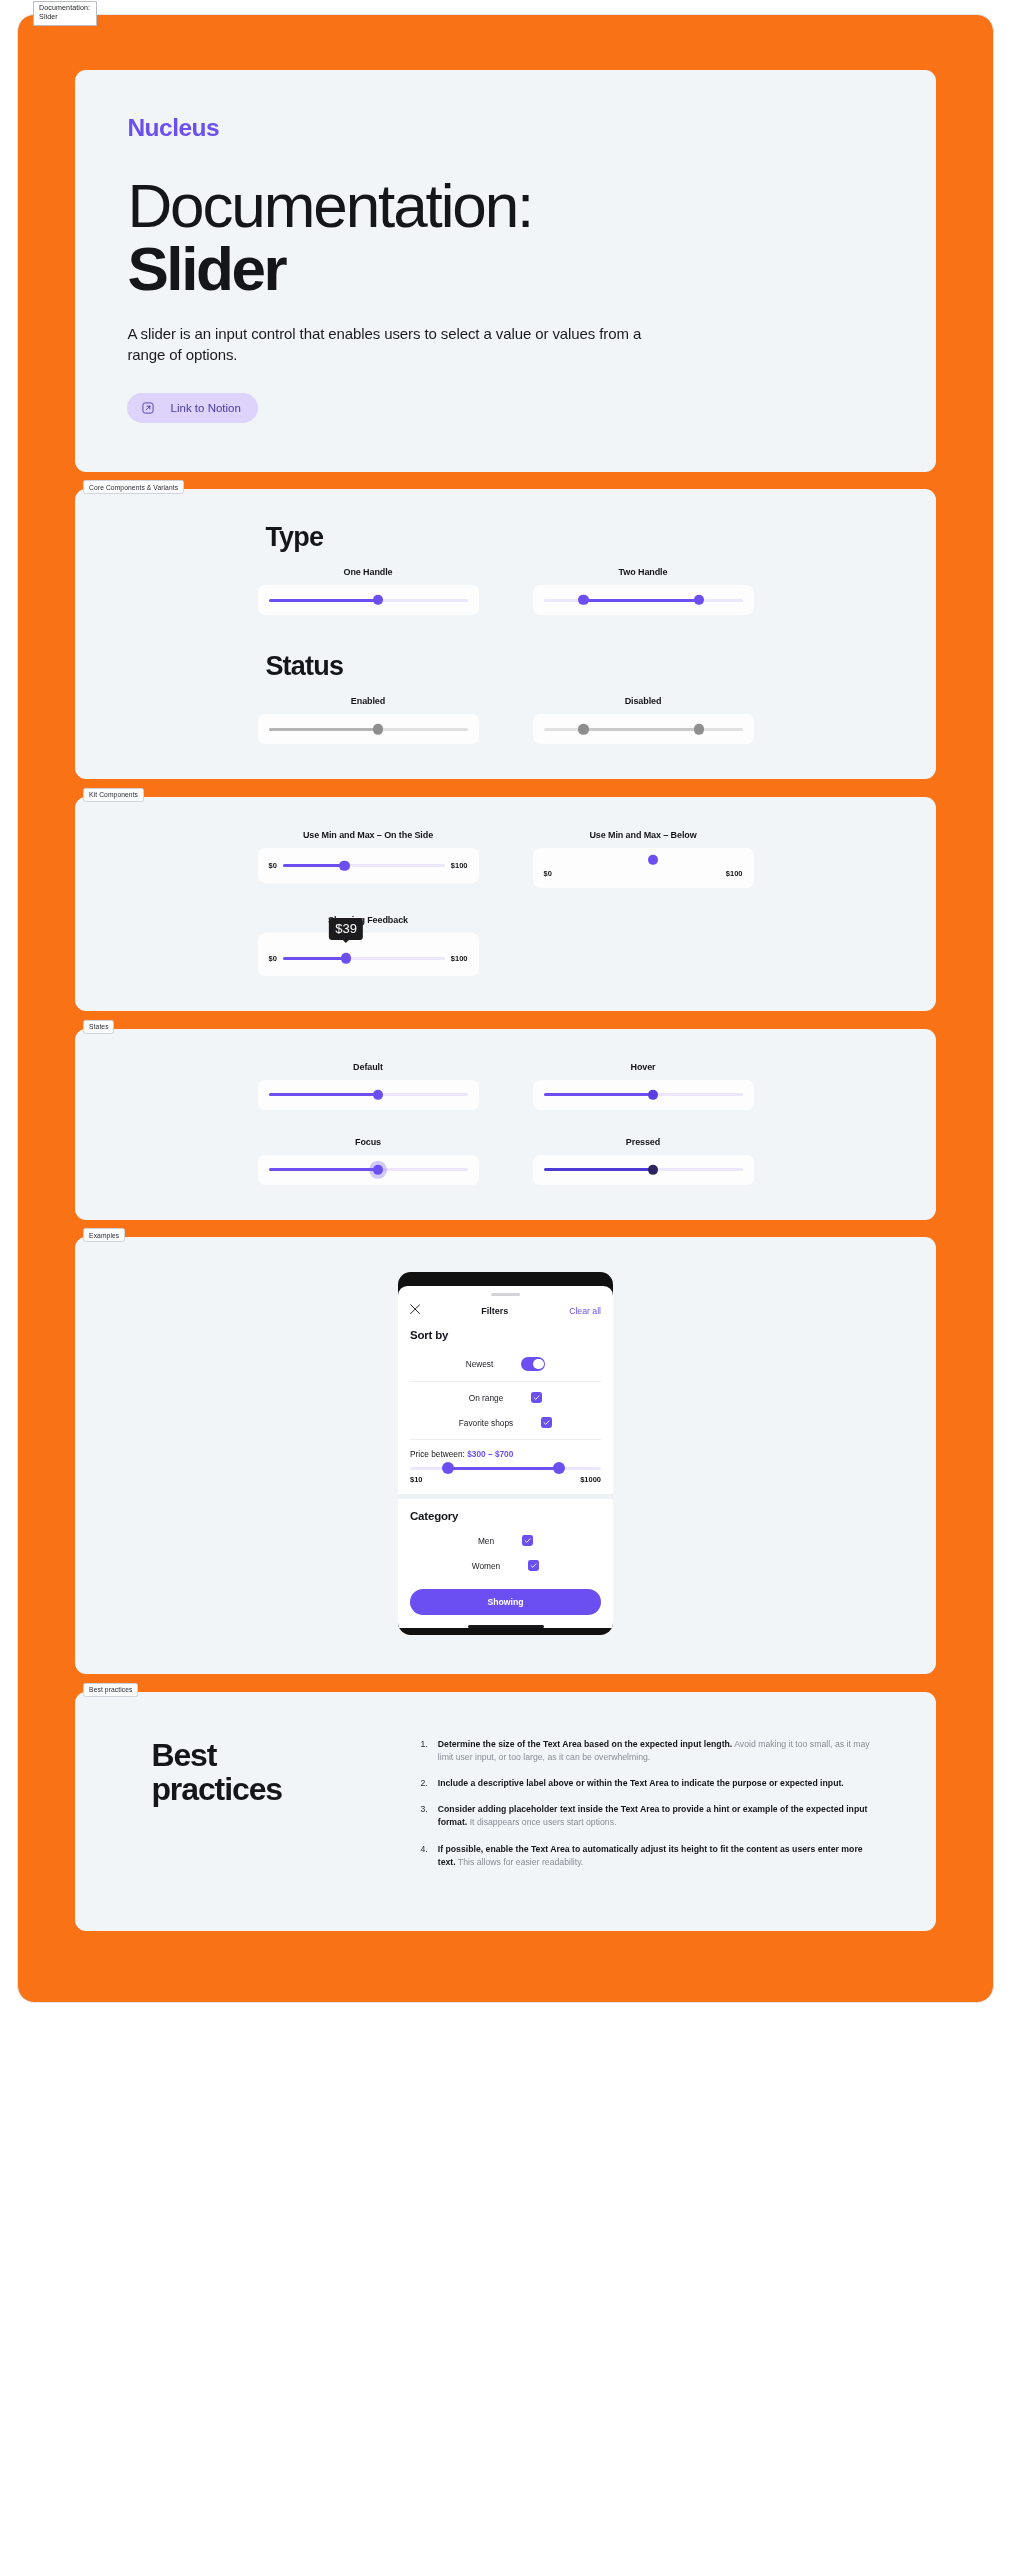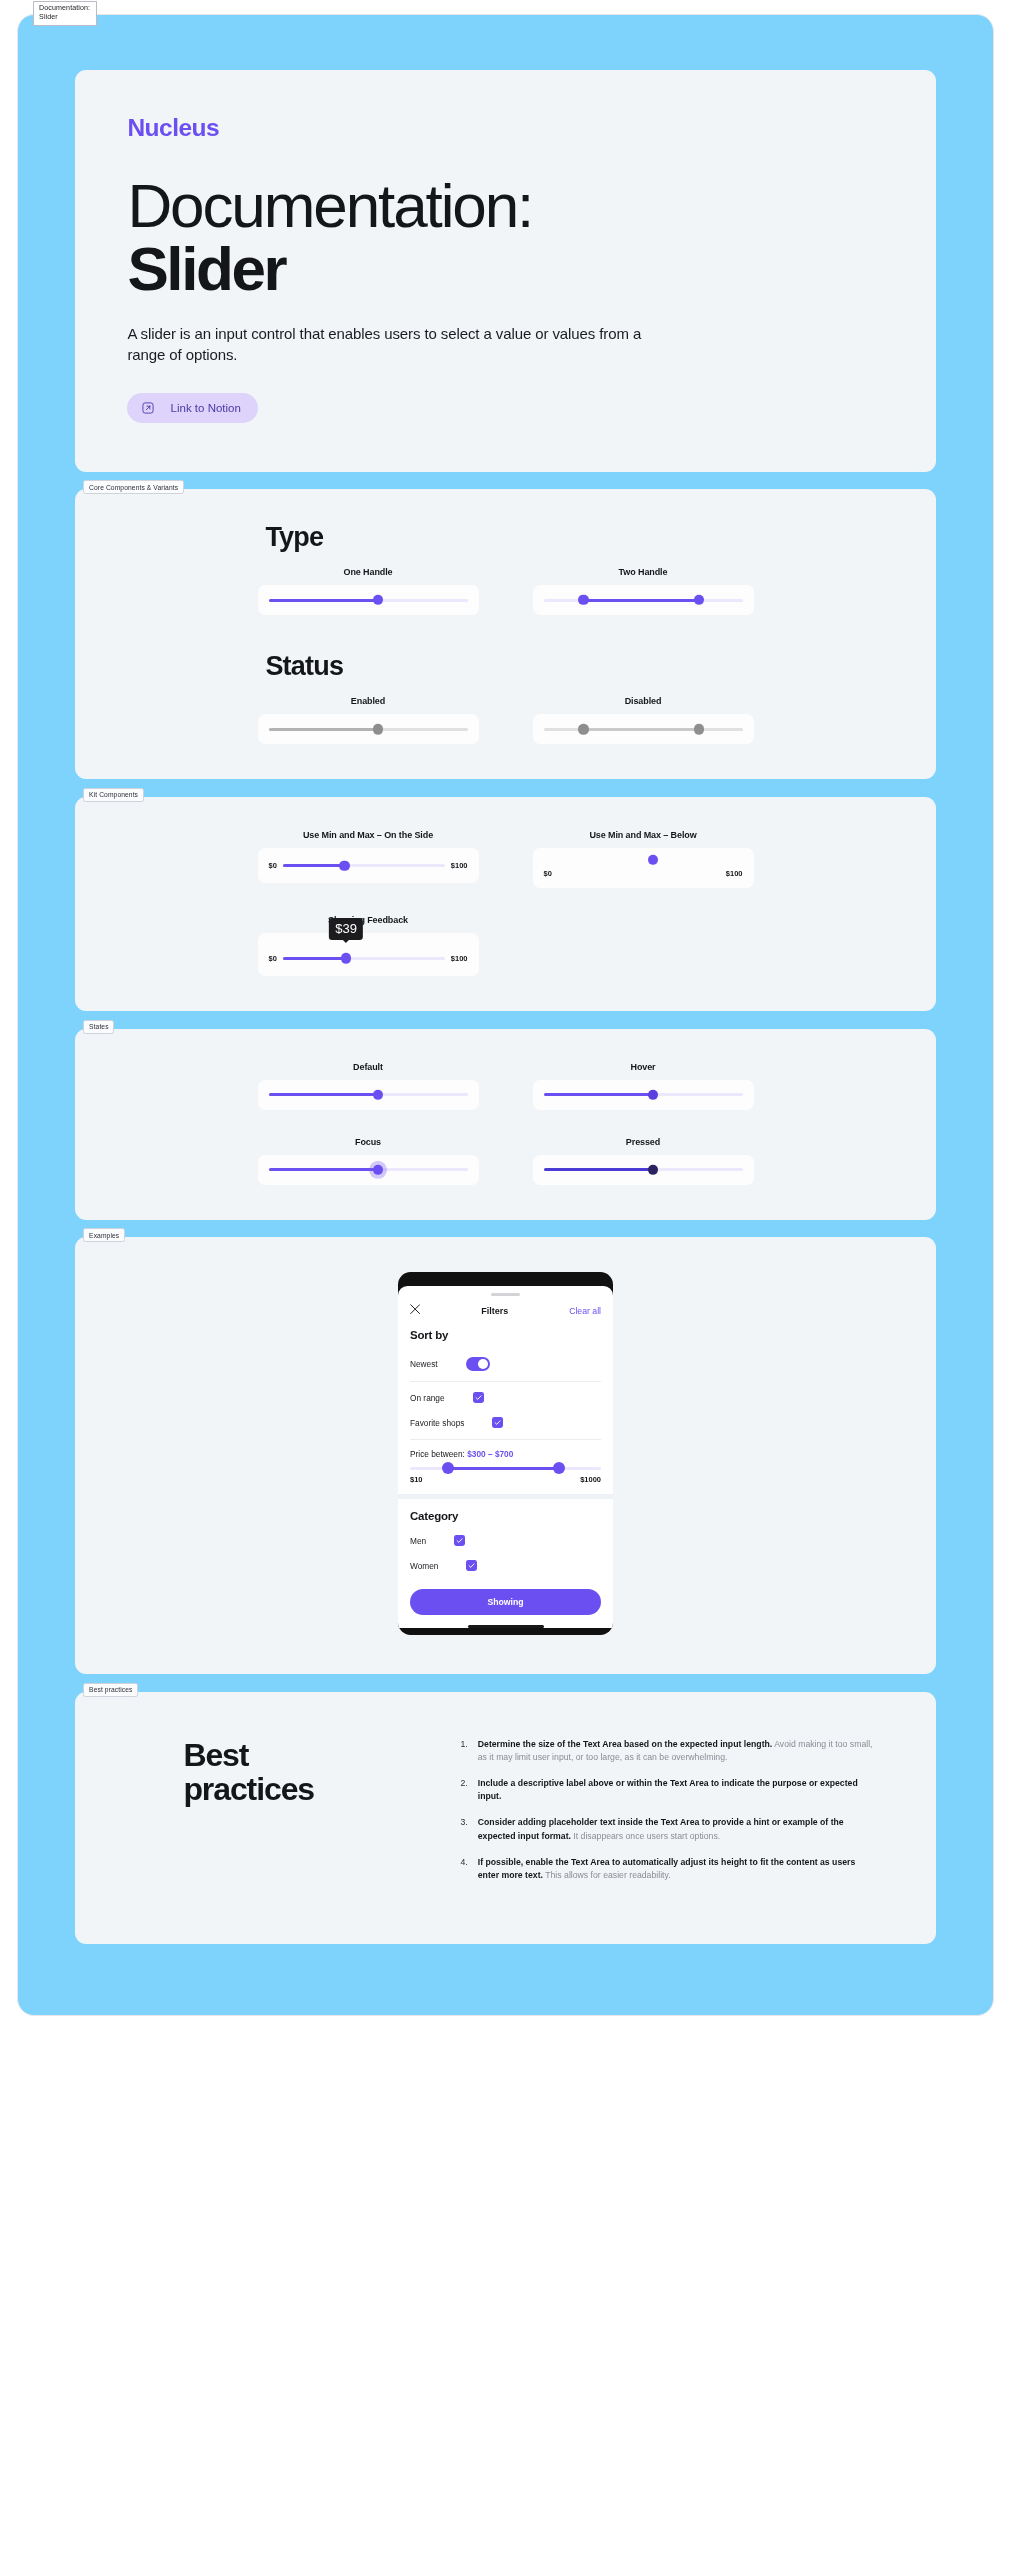--- a/index.html
+++ b/index.html
@@ -8,21 +8,21 @@
     background: #ffffff;
     font-family: "Liberation Sans", sans-serif;
     color: #15161a;
     -webkit-font-smoothing: antialiased;
   }
   .page-frame {
     position: relative;
     margin: 14.2px 17.4px 32px 17.4px;
     border: 0.8px solid #e4e7ec;
     border-radius: 17.4px;
-    background: #7dd3fc;
+    background: #f97316;
     padding: 55px 57px 71px 57px;
   }
   .corner-tab {
     position: absolute;
     top: -14.2px;
     left: 14.2px;
     border: 0.8px solid #b9bcc4;
     background: #ffffff;
     font-size: 7.1px;
     line-height: 1.25;
@@ -211,21 +211,21 @@
   .grabber { width: 28.4px; height: 2.4px; border-radius: 1.6px; background: #d4d4d8; margin: 0 auto 8px auto; }
   .sheet-pad { padding: 0 12px; }
   .sheet-head {
     display: flex; align-items: center; justify-content: space-between;
     padding-bottom: 6.3px;
   }
   .sheet-title { font-size: 9px; font-weight: 700; }
   .clear-all { font-size: 8.7px; color: #6c4ff0; }
   .sort-by { font-size: 11.5px; font-weight: 700; margin: 4.7px 0 9.5px 0; letter-spacing: -0.2px; }
   .opt-row {
-    display: flex; align-items: center; justify-content: flex-start;
+    display: flex; align-items: center; justify-content: center;
     padding: 7.1px 0;
     font-size: 8.3px;
     color: #1b1c21;
     gap: 28px;
   }
   .toggle {
     width: 24px; height: 13.4px; border-radius: 789px; background: #6c4ff0;
     position: relative;
   }
   .toggle:after {
@@ -249,22 +249,22 @@
     padding: 8px 0; font-size: 8.7px; font-weight: 700;
     font-family: inherit; cursor: pointer;
     margin: 11px 0 9.5px 0;
   }
   .home-ind { width: 76px; height: 3.2px; border-radius: 2.4px; background: #18181b; margin: 0 auto 7.1px auto; }
 
   
   .bp-inner {
     display: grid;
     grid-template-columns: 237px 1fr;
-    gap: 0 40px;
-    padding: 46px 57px 49px 108px;
+    gap: 0 32px;
+    padding: 46px 57px 49px 76px;
   }
   .bp-title {
     font-size: 32px; font-weight: 700; line-height: 1.08; letter-spacing: -1.1px;
   }
   .bp-list { list-style: none; counter-reset: bp; }
   .bp-list li {
     position: relative;
     padding-left: 17.4px;
     margin-bottom: 13.4px;
     font-size: 8.7px;

